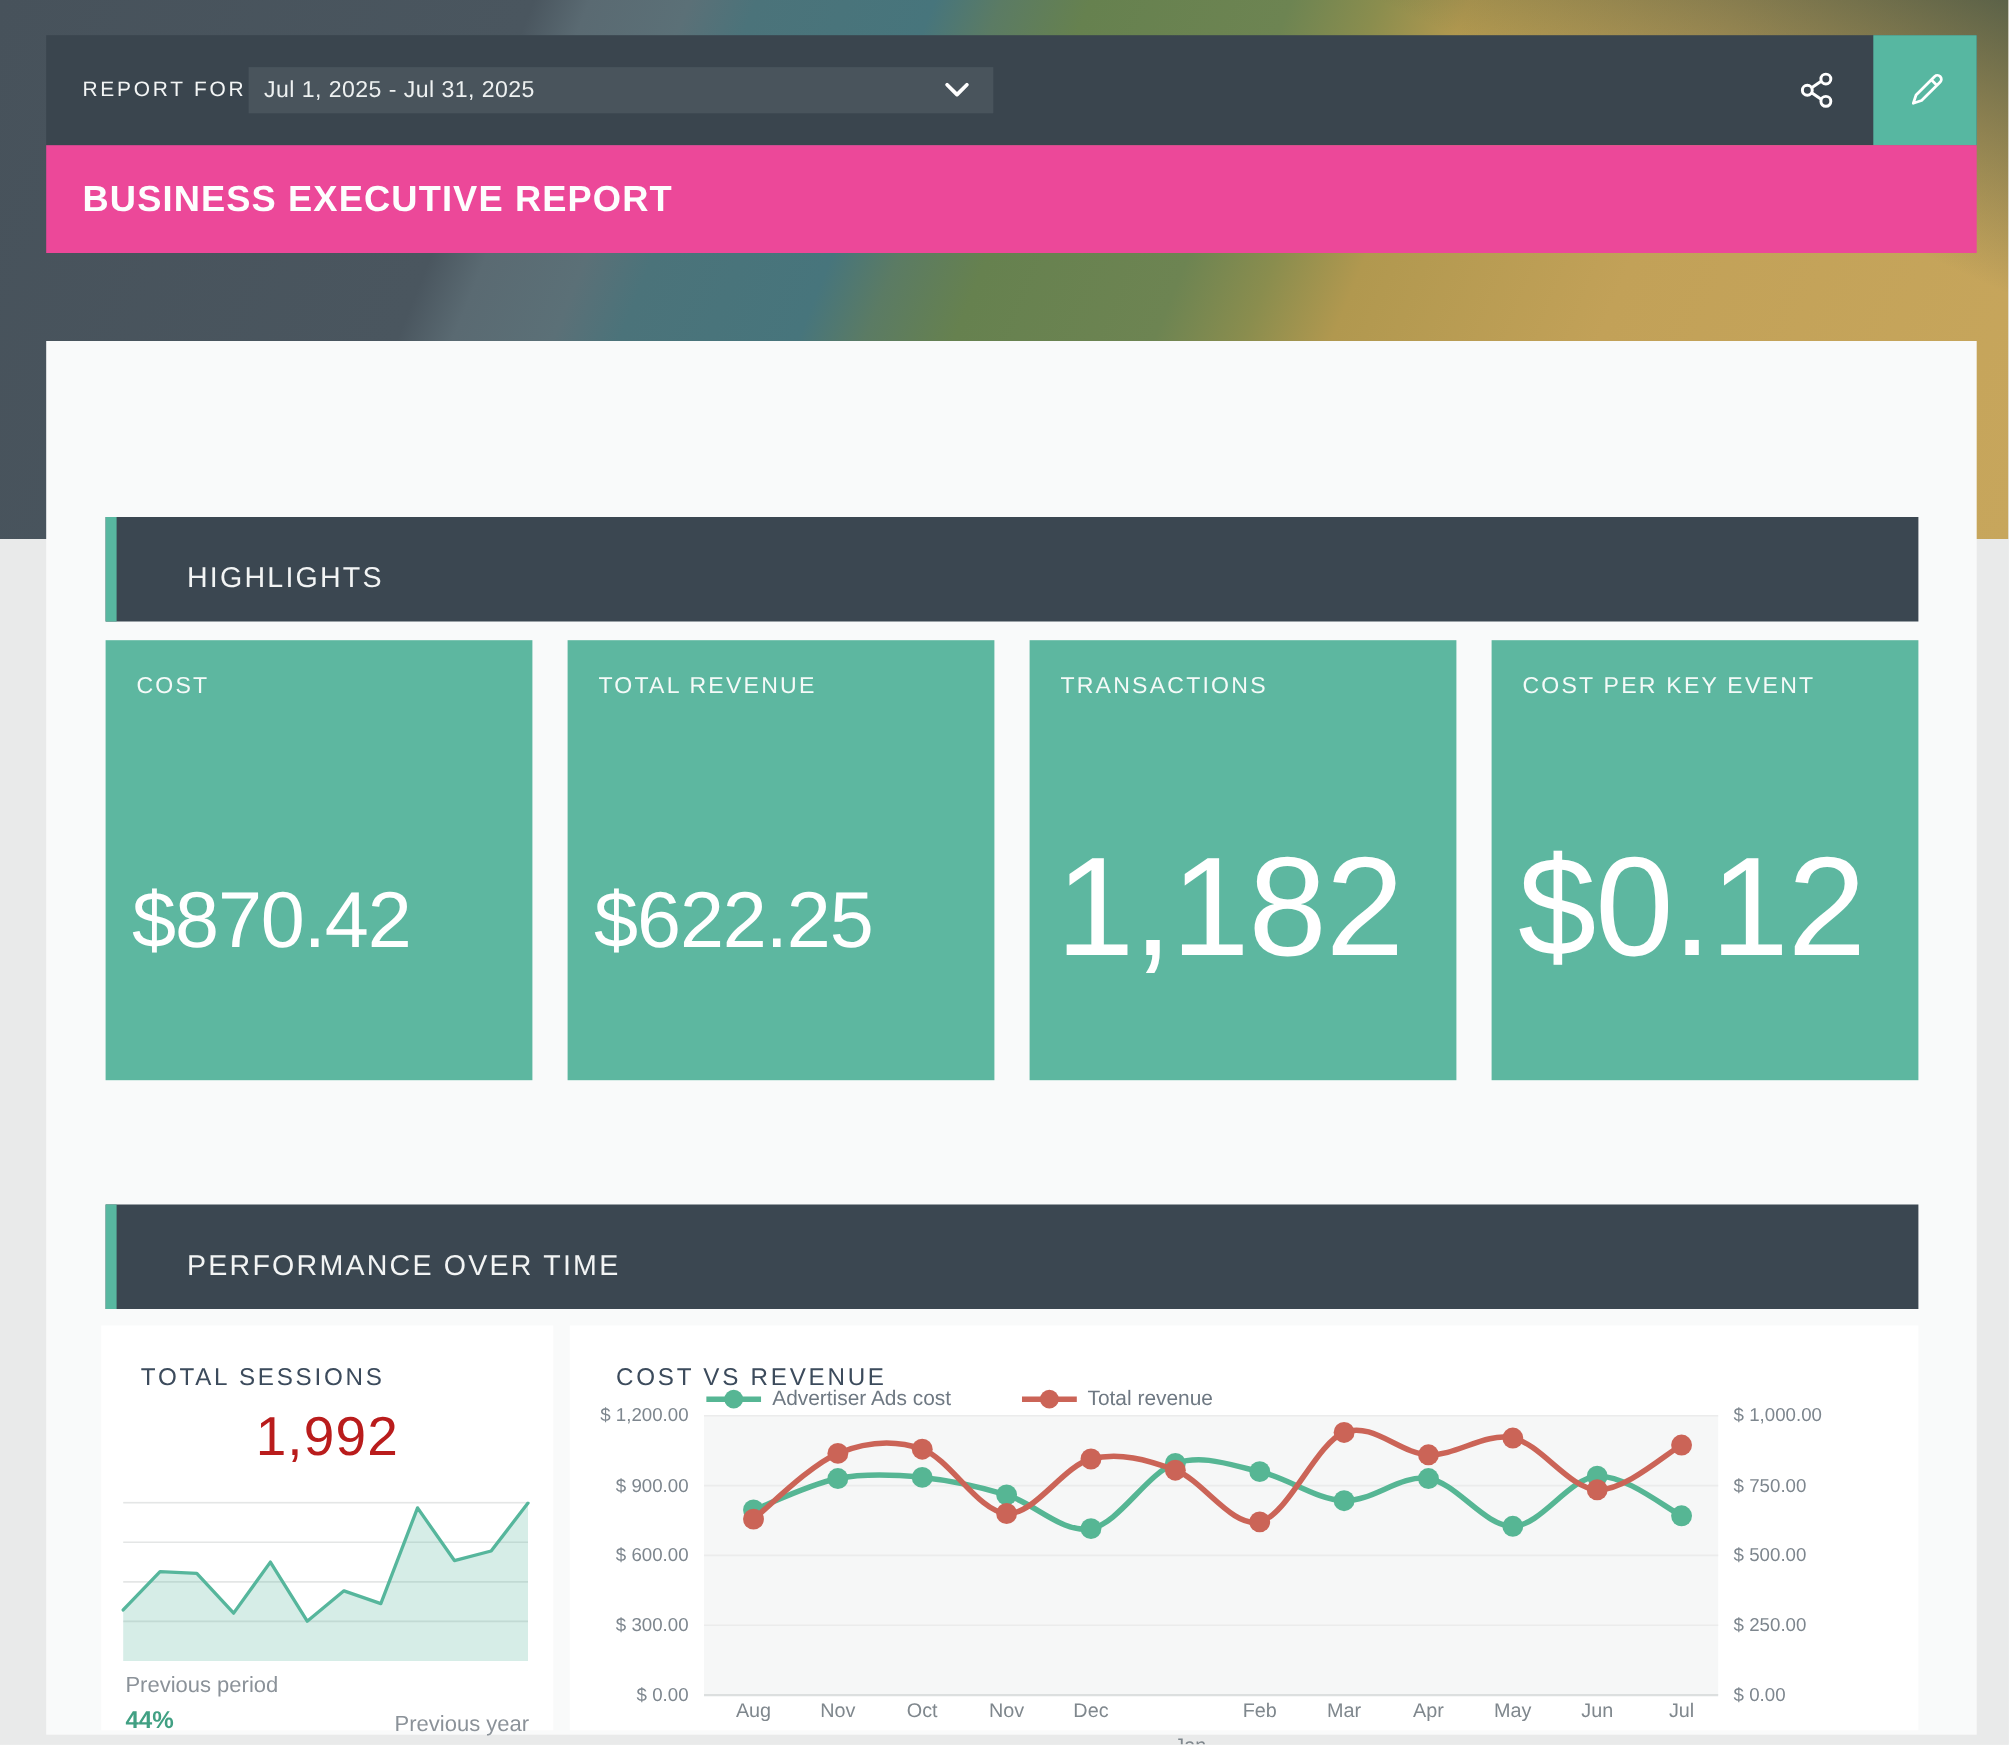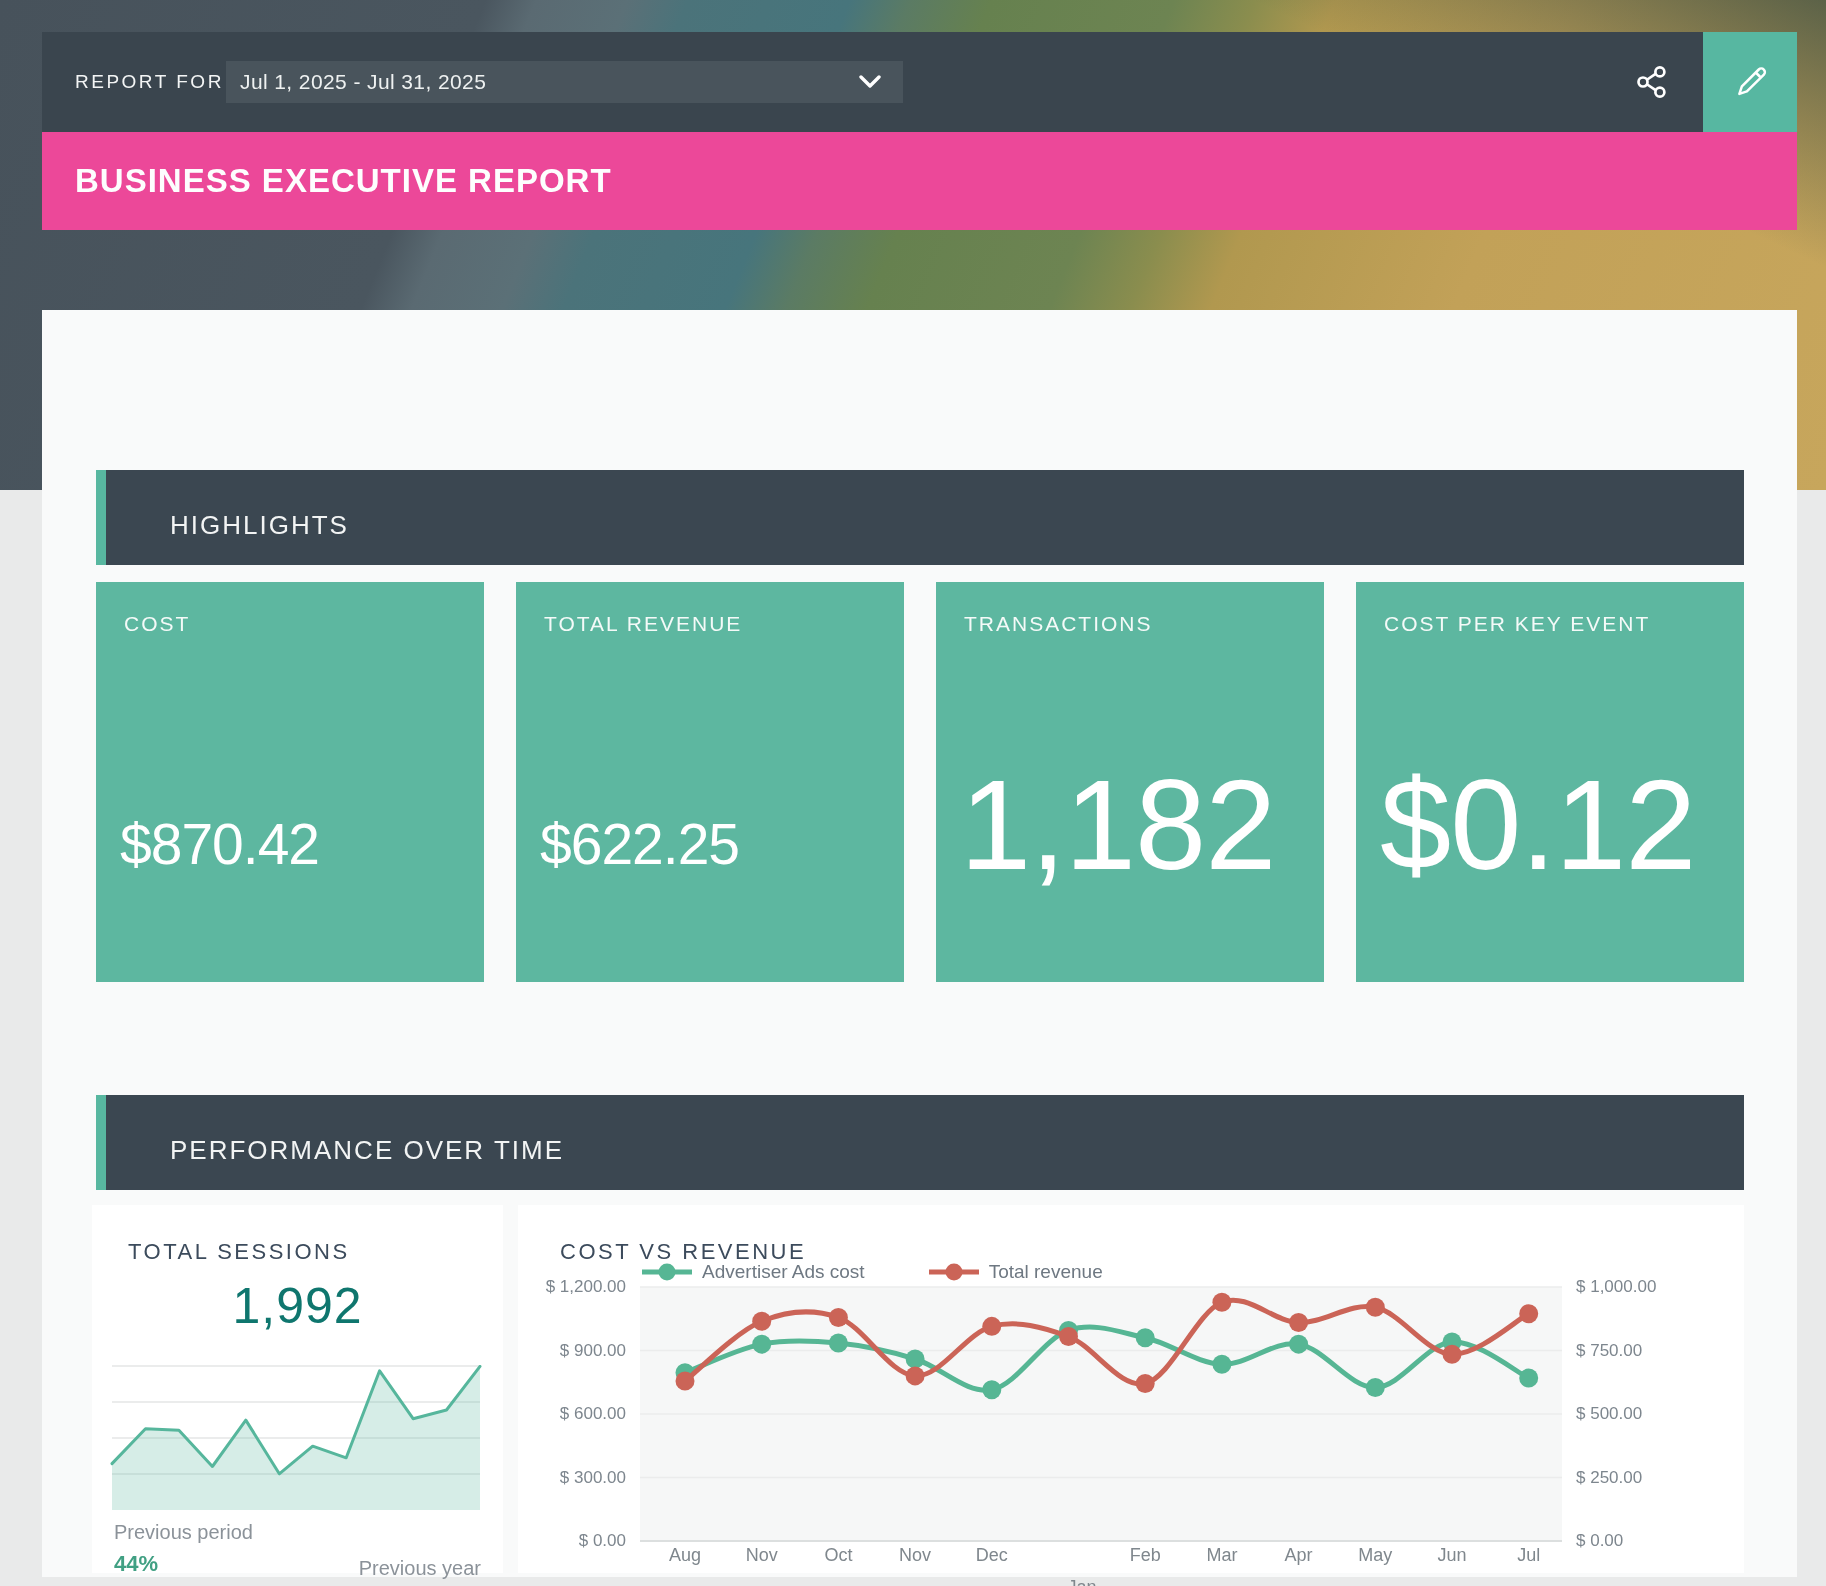--- a/index.html
+++ b/index.html
@@ -44,34 +44,34 @@
     border-left:10px solid #58b7a0;display:flex;align-items:center;}
   .section-bar span{margin-left:64px;color:#f2f4f4;font-size:26px;letter-spacing:2px;font-weight:400;margin-top:15px;}
   #hl-bar{top:160px;}
   #perf-bar{top:785px;}
 
   
   #hl-cards{position:absolute;left:54px;top:272px;width:1648px;height:400px;
     display:grid;grid-template-columns:repeat(4,1fr);grid-gap:15px;gap:32px;}
   .hl-card{position:relative;background:#5db7a0;}
   .hl-label{position:absolute;left:28px;top:30px;color:#f4faf8;font-size:21px;letter-spacing:2px;}
-  .hl-value{position:absolute;left:24px;bottom:112px;color:#fff;font-size:57px;line-height:.9;
+  .hl-value{position:absolute;left:24px;bottom:112px;color:#fff;font-size:72px;line-height:.9;
     letter-spacing:-1px;white-space:nowrap;}
   .hl-card:nth-child(3) .hl-value,.hl-card:nth-child(4) .hl-value{font-size:128px;bottom:100px;}
 
   
   .panel{position:absolute;top:895px;height:368px;background:#ffffff;}
   #sessions-panel{left:50px;width:411px;}
   #costrev-panel{left:476px;width:1226px;}
   .panel-title{position:absolute;top:34px;color:#3c4b5c;font-size:22px;letter-spacing:2.5px;}
   #sessions-panel .panel-title{left:36px;}
   #costrev-panel .panel-title{left:42px;}
 
   #sessions-value{position:absolute;left:0;top:72px;width:100%;text-align:center;
-    color:#0f766e;font-size:50px;letter-spacing:1px;}
+    color:#b91c1c;font-size:50px;letter-spacing:1px;}
   #spark{position:absolute;left:0;top:160px;}
   .prev-label{position:absolute;top:316px;color:#8b9299;font-size:20px;}
   .prev-pct{position:absolute;top:346px;color:#41a083;font-size:22px;font-weight:700;}
   #prev-period-label,#prev-period-pct{left:22px;}
   #prev-year-label,#prev-year-pct{right:22px;text-align:right;margin-top:36px;}
 
   
   #legend{position:absolute;left:124px;top:56px;display:flex;align-items:center;gap:64px;}
   .legend-item{display:flex;align-items:center;gap:10px;}
   .legend-item span{color:#6e7882;font-size:19px;}

